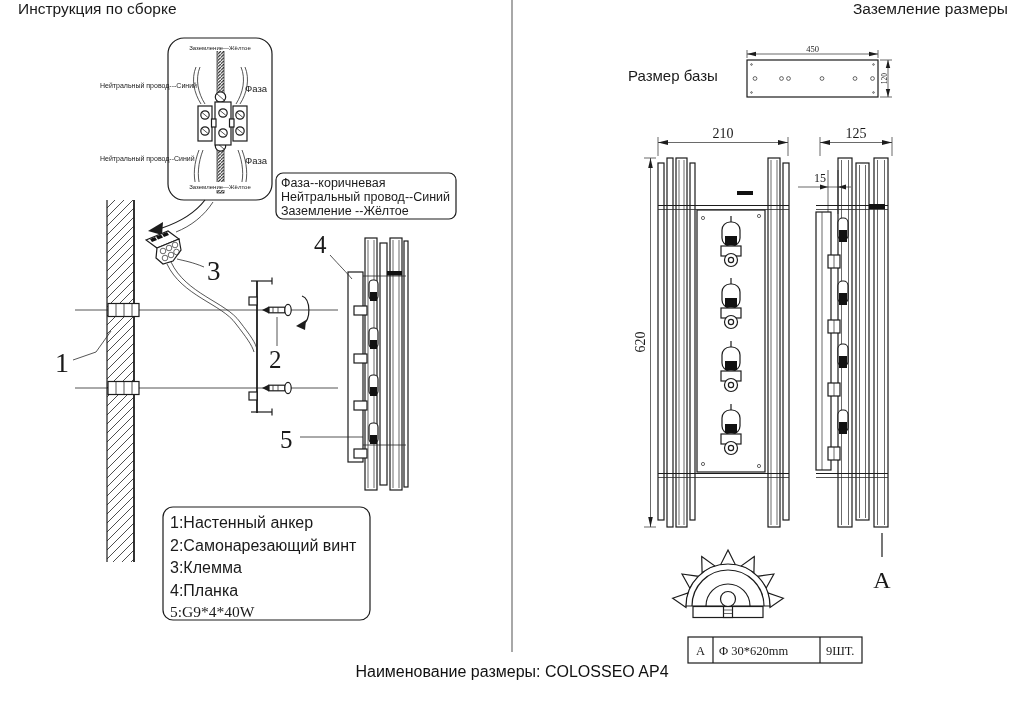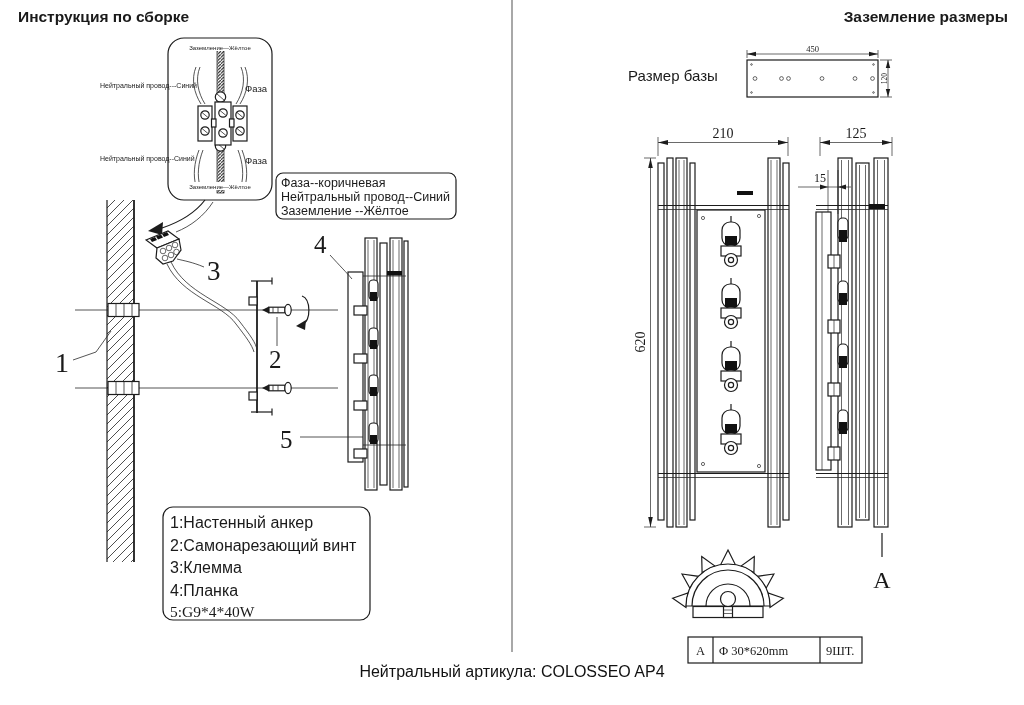--- a/index.html
+++ b/index.html
@@ -1,18 +1,18 @@
 <!DOCTYPE html>
 <html><head>
 <meta charset="utf-8">
 <style>
   html,body{margin:0;padding:0}
   body{width:1024px;height:705px;background:#fff;position:relative;overflow:hidden;
        font-family:"Liberation Sans",sans-serif;color:#1a1a1a}
-  .hdr{position:absolute;top:8px;font-size:15.5px;font-weight:700;color:#1a1a1a}
+  .hdr{position:absolute;top:0;font-size:15.5px;font-weight:400;color:#1a1a1a}
   .hdr-l{left:18px}
   .hdr-r{right:16px}
   .divider{position:absolute;left:511px;top:0;width:1.5px;height:652px;background:#a8a8a8}
   .footer{position:absolute;top:663px;left:0;width:100%;text-align:center;font-size:16px;color:#111}
   svg{position:absolute;top:0}
   #svgL{left:0}
   #svgR{left:512px}
   .ln{stroke:#1c1c1c;stroke-width:1.2;fill:none}
   .lnw{stroke:#1c1c1c;stroke-width:1.2;fill:#fff}
   .ln2{stroke:#1c1c1c;stroke-width:1.8;fill:none}
@@ -422,13 +422,13 @@
   <g>
     <rect class="ln" x="688" y="637" width="174" height="26"></rect>
     <line class="ln" x1="713" y1="637" x2="713" y2="663"></line>
     <line class="ln" x1="820" y1="637" x2="820" y2="663"></line>
     <text class="tf" x="700.5" y="655" font-size="12.5" text-anchor="middle">A</text>
     <text class="tf" x="719" y="655" font-size="12.5">Φ 30*620mm</text>
     <text class="tf" x="826" y="655" font-size="12.5">9ШТ.</text>
   </g>
 </svg>
 
-<div class="footer">Нейтральный артикула: COLOSSEO AP4</div>
+<div class="footer">Наименование размеры: COLOSSEO AP4</div>
 
 </body></html>

